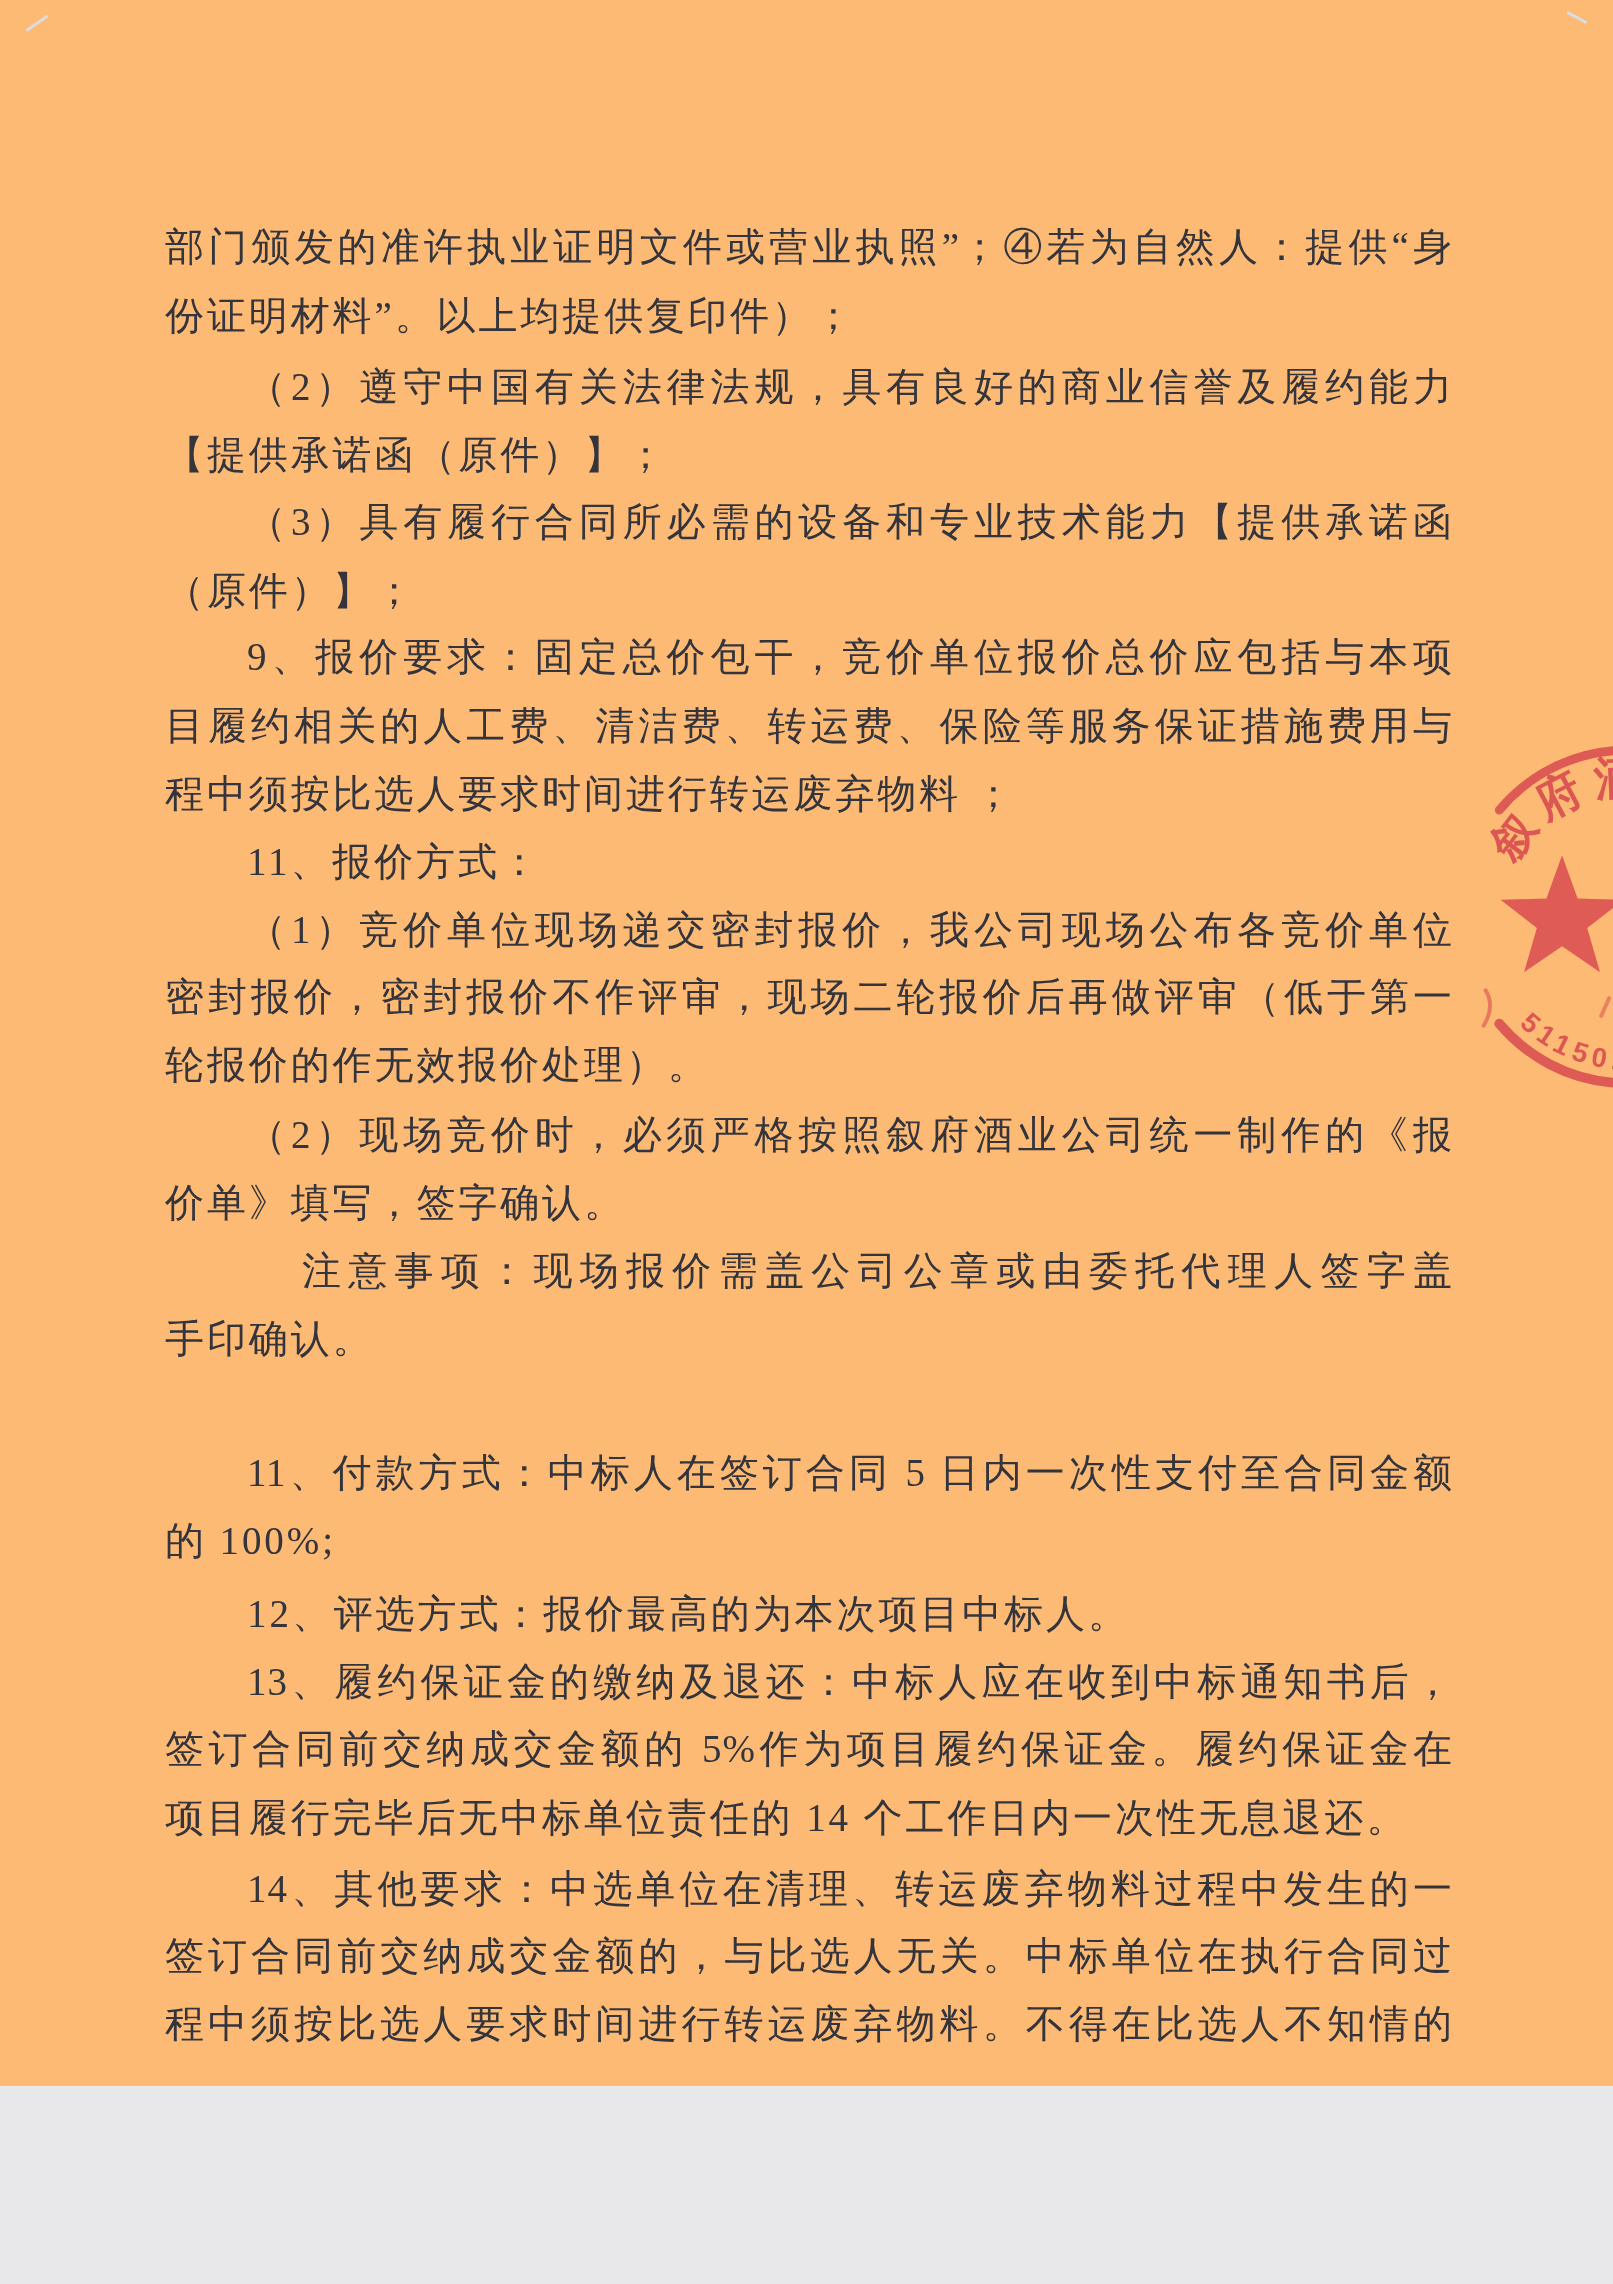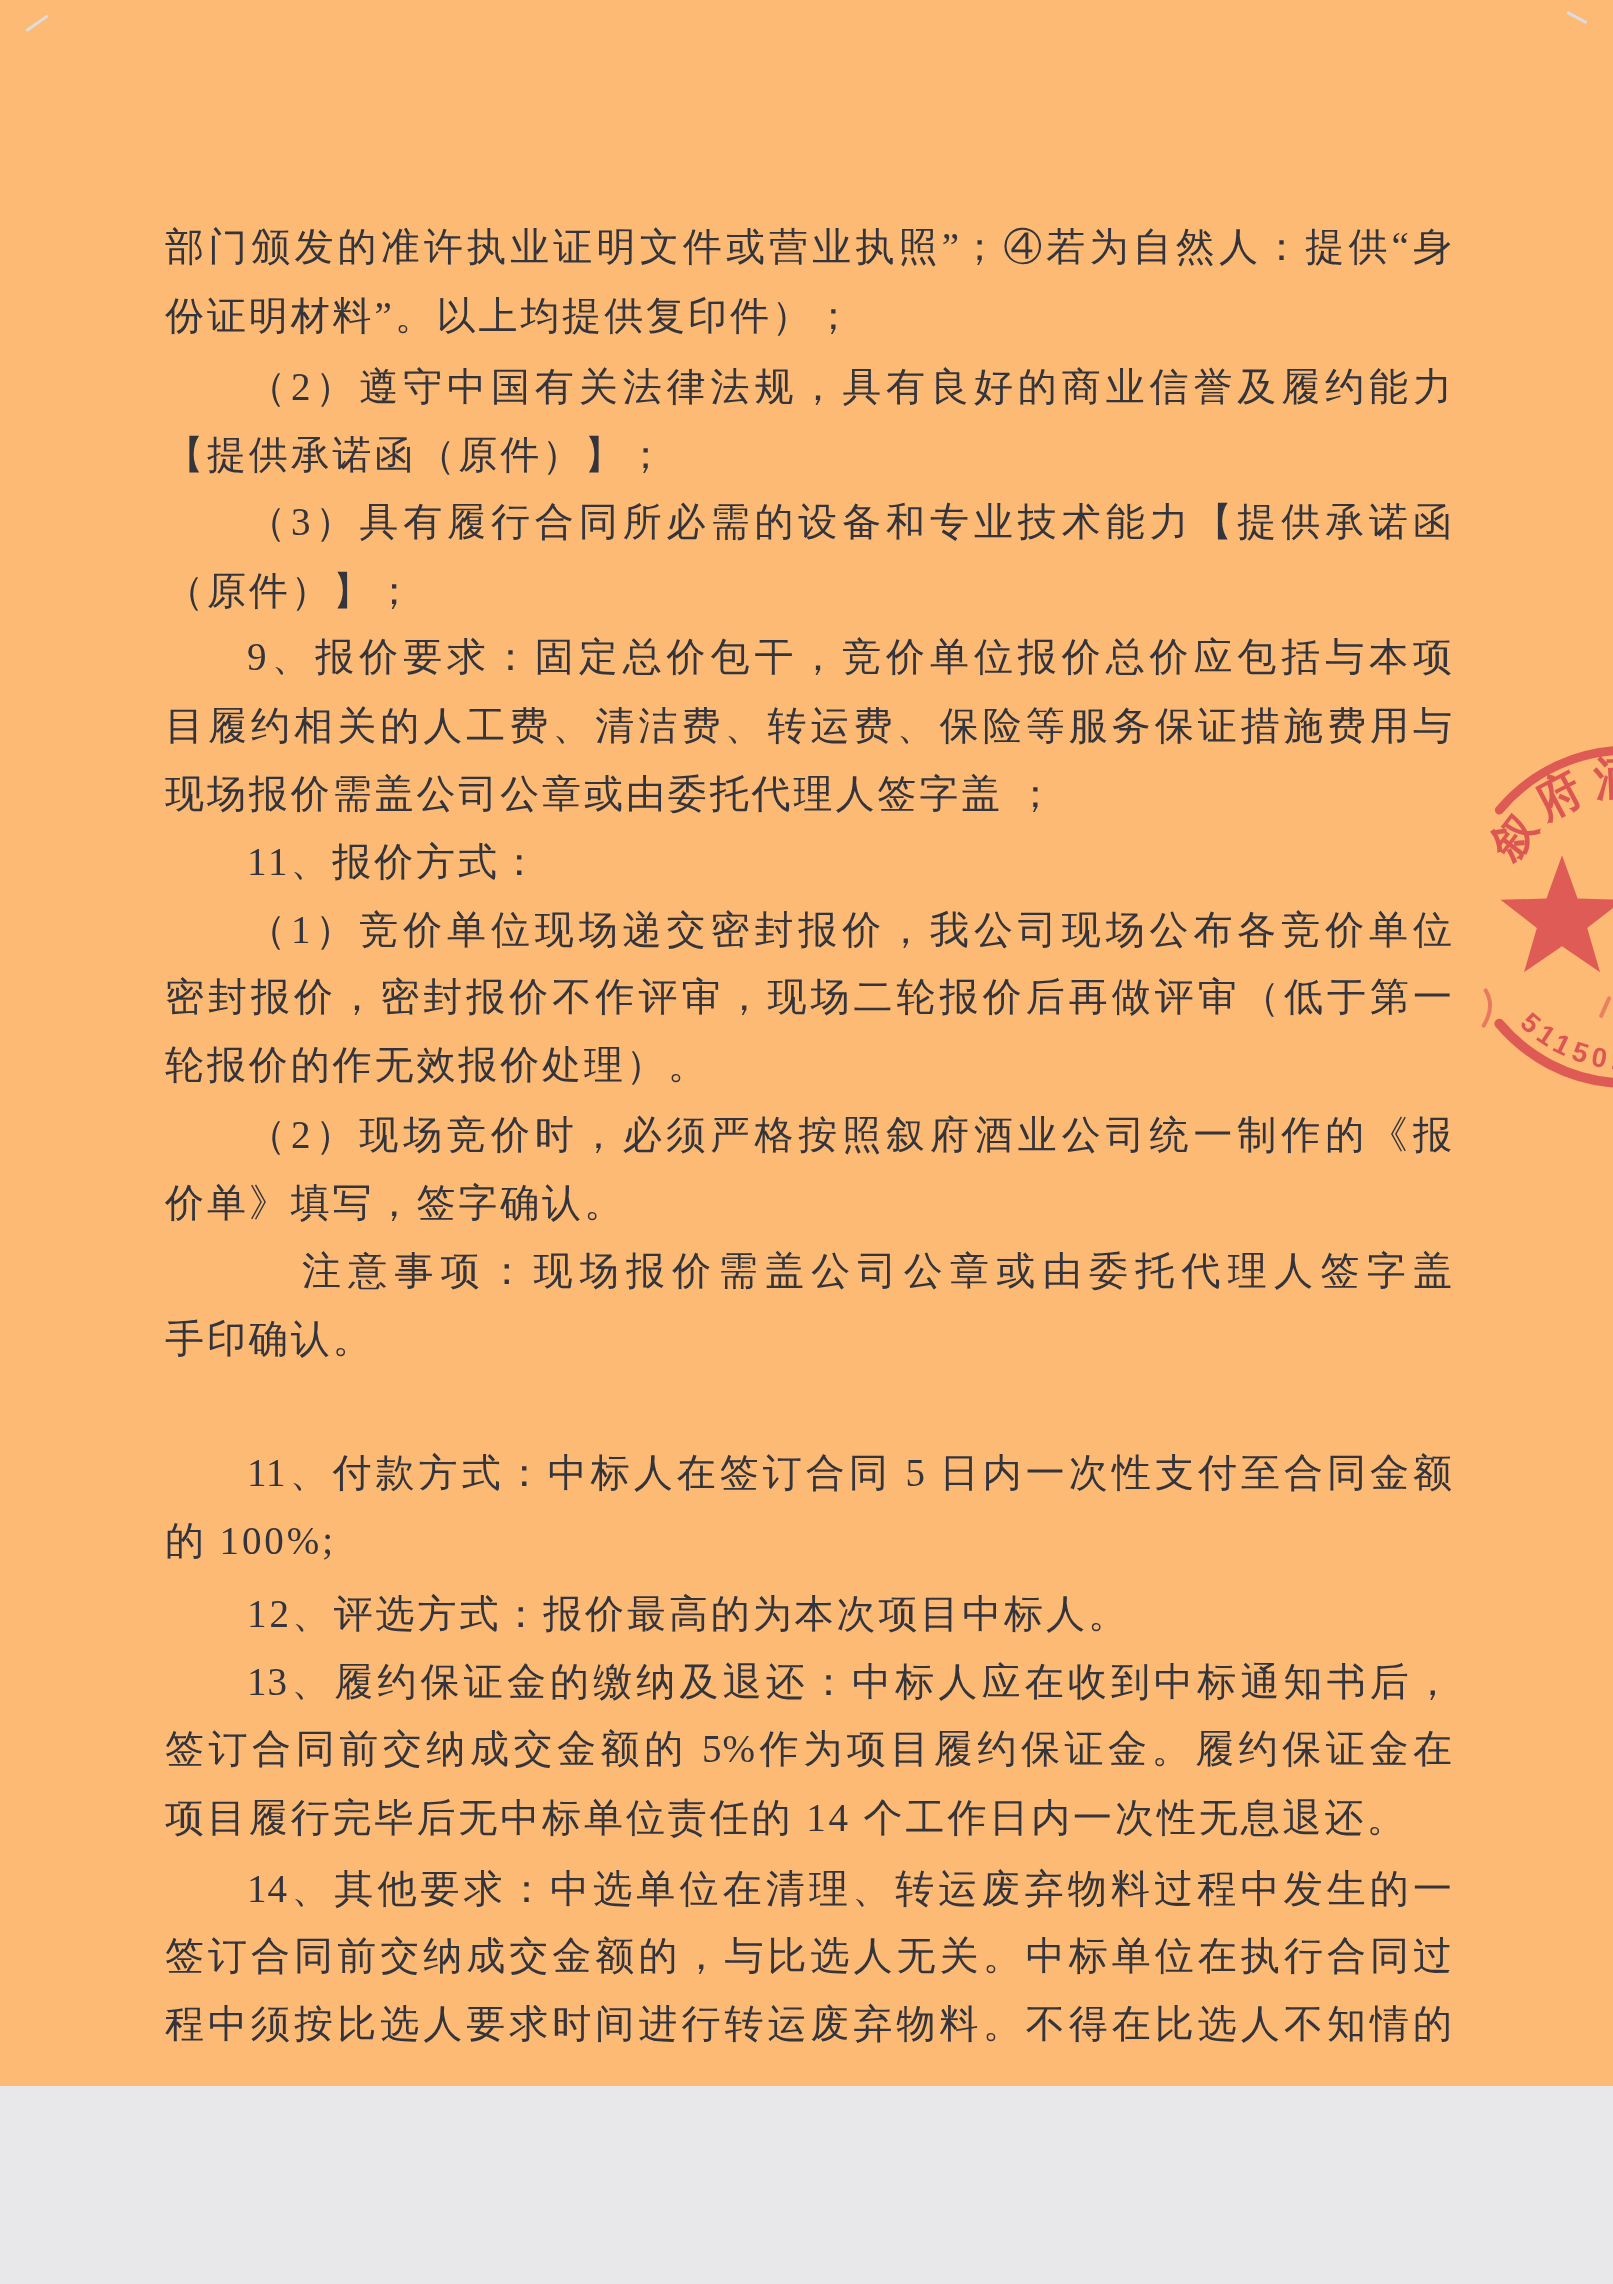--- a/index.html
+++ b/index.html
@@ -50,21 +50,21 @@
   <div class="scan-mark tr"></div>
 
   <div class="ln fill" style="top:223px">部门颁发的准许执业证明文件或营业执照”；④若为自然人：提供“身</div>
   <div class="ln" style="top:292px">份证明材料”。以上均提供复印件）；</div>
   <div class="ln fill i84" style="top:363px">（2）遵守中国有关法律法规，具有良好的商业信誉及履约能力</div>
   <div class="ln" style="top:431px">【提供承诺函（原件）】；</div>
   <div class="ln fill i84" style="top:498px">（3）具有履行合同所必需的设备和专业技术能力【提供承诺函</div>
   <div class="ln" style="top:567px">（原件）】；</div>
   <div class="ln fill i84" style="top:633px">9、报价要求：固定总价包干，竞价单位报价总价应包括与本项</div>
   <div class="ln fill" style="top:702px">目履约相关的人工费、清洁费、转运费、保险等服务保证措施费用与</div>
-  <div class="ln" style="top:770px">现场报价需盖公司公章或由委托代理人签字盖 ；</div>
+  <div class="ln" style="top:770px">程中须按比选人要求时间进行转运废弃物料 ；</div>
   <div class="ln i84" style="top:838px">11、报价方式：</div>
   <div class="ln fill i84" style="top:906px">（1）竞价单位现场递交密封报价，我公司现场公布各竞价单位</div>
   <div class="ln fill" style="top:973px">密封报价，密封报价不作评审，现场二轮报价后再做评审（低于第一</div>
   <div class="ln" style="top:1041px">轮报价的作无效报价处理）。</div>
   <div class="ln fill i84" style="top:1111px">（2）现场竞价时，必须严格按照叙府酒业公司统一制作的《报</div>
   <div class="ln" style="top:1179px">价单》填写，签字确认。</div>
   <div class="ln fill i140" style="top:1247px">注意事项：现场报价需盖公司公章或由委托代理人签字盖</div>
   <div class="ln" style="top:1315px">手印确认。</div>
   <div class="ln fill i84" style="top:1449px">11、付款方式：中标人在签订合同 5 日内一次性支付至合同金额</div>
   <div class="ln" style="top:1517px">的 100%;</div>

